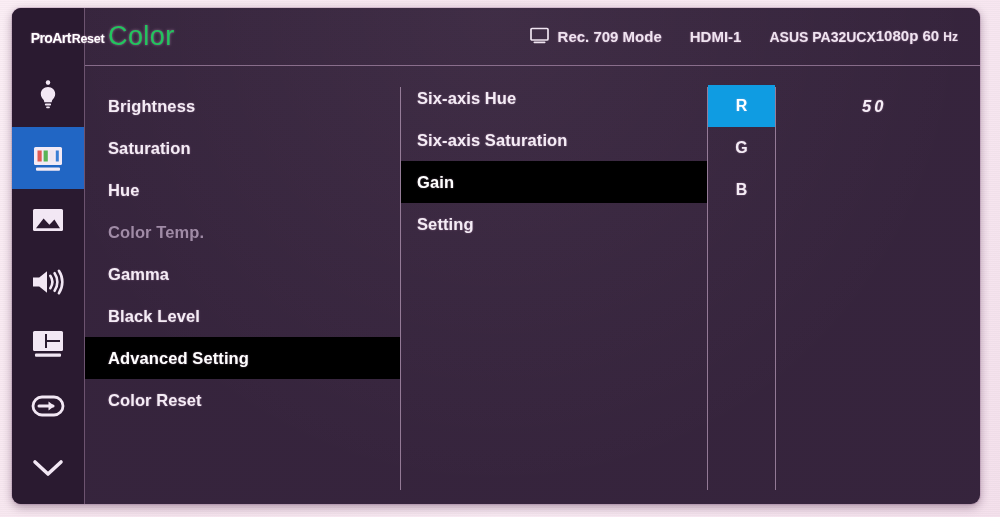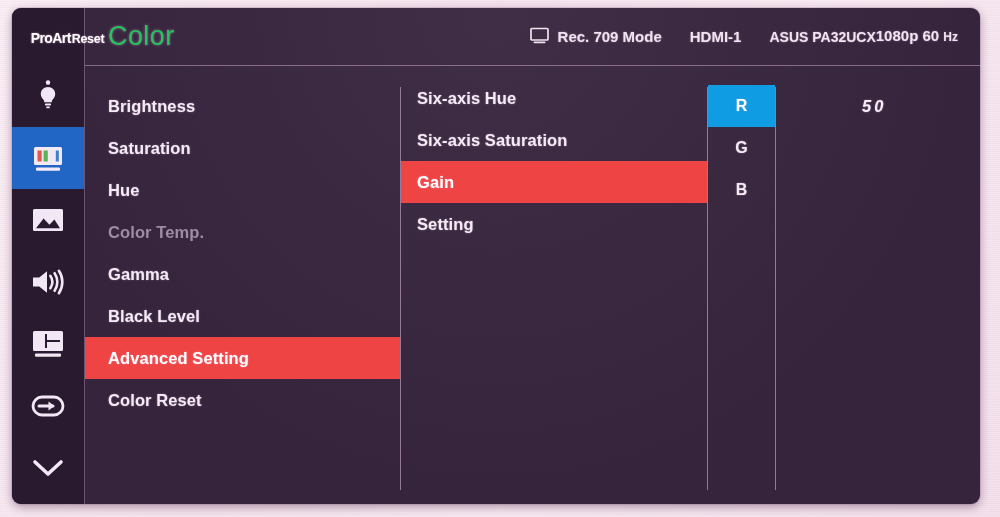--- a/index.html
+++ b/index.html
@@ -189,21 +189,21 @@
     font-size: 16.5px;
     font-weight: bold;
     color: #f4ecf5;
     letter-spacing: .1px;
     text-shadow: 0 0 2px rgba(255,200,245,.40);
     box-sizing: border-box;
   }
   #col1 .menu-row { padding-left: 24px; }
   #col2 .menu-row { padding-left: 16px; }
   .menu-row.disabled { color: #a08ba6; text-shadow:none; }
-  .menu-row.selected { background: #ef4444; color: #ffffff; }
+  .menu-row.selected { background: #000000; color: #ffffff; }
   #col3 .menu-row {
     justify-content: center;
     padding-left: 0;
     font-size: 16px;
   }
   #col3 .menu-row.selected { background: #0f9ce2; }
 
   .value-text {
     height: 42px;
     display: flex;

